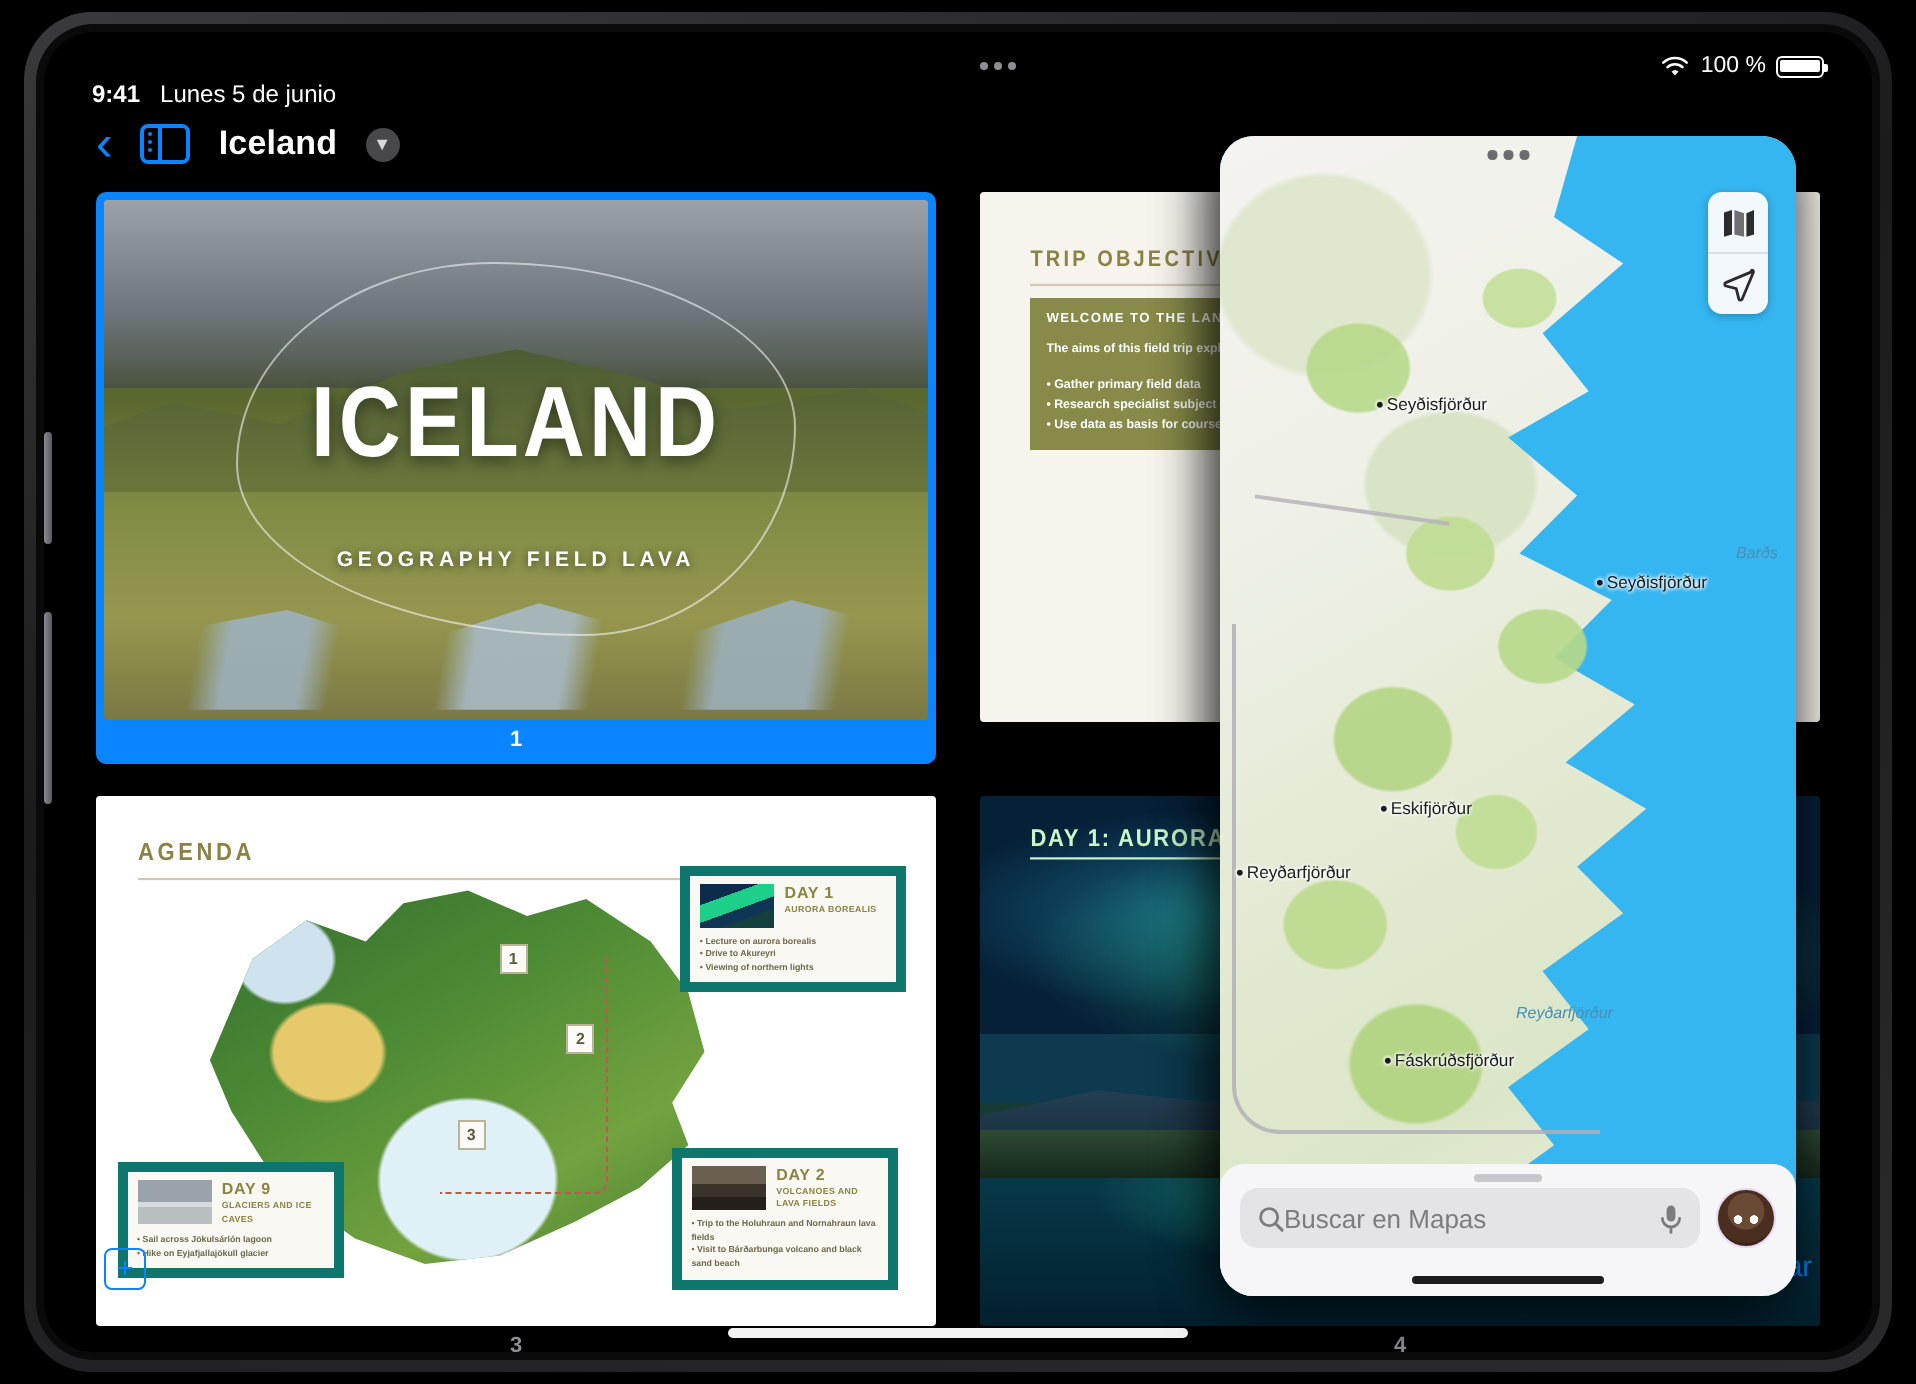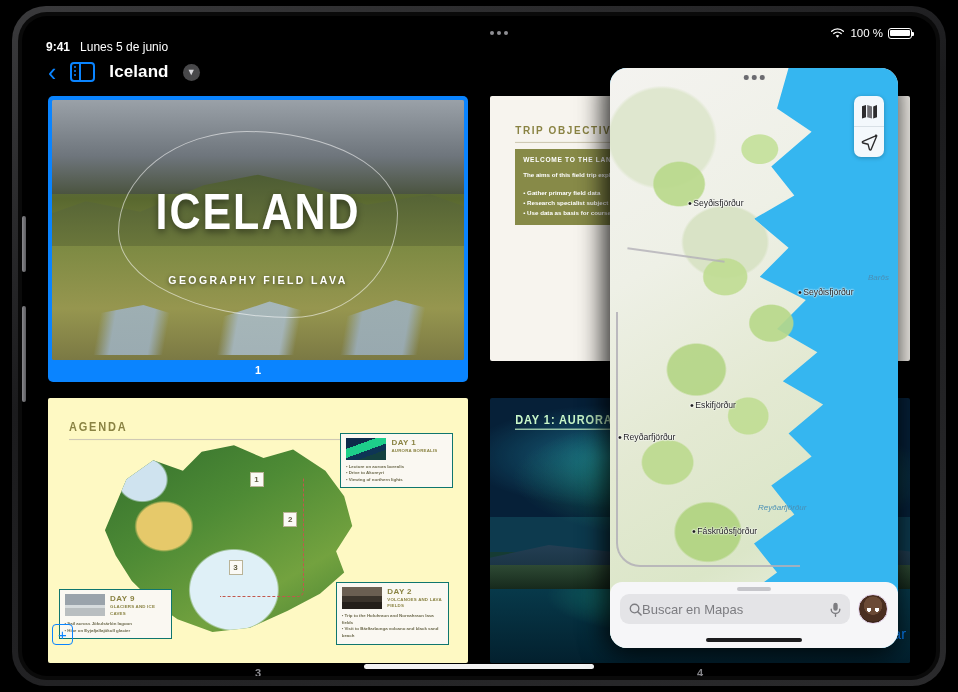--- a/index.html
+++ b/index.html
@@ -182,21 +182,21 @@
     width:100%; height:100%;
     background: linear-gradient(180deg,#9d9b8e 0 42%, #cfd2cc 42% 58%, #6fc1de 58% 72%, #b6b1a0 72% 100%);
     position:relative;
   }
   .s2 .thumb .cap {
     position:absolute; left:5%; top:6%; right:8%;
     color:#fff; font-size:3.4px; font-weight:700; line-height:1.5;
   }
 
   
-  .s3 { background:#fef9c3; padding: 5.5% 5% 4% 5%; }
+  .s3 { background:#ffffff; padding: 5.5% 5% 4% 5%; }
   .s3 .hd {
     color:#8a8343; font-size:11px; font-weight:700; letter-spacing:1.8px;
     padding-bottom:5px; border-bottom:1px solid #cfc9b4; transform:scaleY(1.12);
   }
   .s3 .isl {
     position:absolute; left:11%; top:13%; width:64%; height:80%;
     background:
       radial-gradient(ellipse 26% 30% at 52% 74%, #dff0f7 0 62%, transparent 65%),
       radial-gradient(ellipse 20% 22% at 26% 44%, #e6c96a 0 50%, transparent 55%),
       radial-gradient(ellipse 16% 18% at 18% 22%, #cfe3ef 0 55%, transparent 60%),
@@ -212,21 +212,21 @@
   }
   .s3 .pin {
     position:absolute; width:14px; height:15px; background:#fbfaf6;
     border:1px solid #b9b397; display:flex; align-items:center;
     justify-content:center; font-size:8px; font-weight:700; color:#5e5a3e;
   }
   .s3 .pin.p1 { left:48%; top:28%; }
   .s3 .pin.p2 { left:56%; top:43%; }
   .s3 .pin.p3 { left:43%; top:61%; }
   .daybox {
-    position:absolute; background:#faf8f2; border:1px solid #0f766e;
+    position:absolute; background:#faf8f2; border:5px solid #0f766e;
     padding:4px 5px; width:27%;
   }
   .daybox.d1 { right:3.5%; top:13%; }
   .daybox.d2 { right:4.5%; bottom:7%; }
   .daybox.d3 { left:2.5%; bottom:9%; }
   .daybox .top { display:flex; gap:5px; align-items:flex-start; }
   .daybox .dimg { width:40%; height:22px; flex:none; }
   .daybox.d1 .dimg { background: linear-gradient(160deg,#0d2b4a 0 30%, #1ecf8a 30% 55%, #0e3555 55% 72%, #13403f 72%); }
   .daybox.d2 .dimg { background: linear-gradient(180deg,#6b5f52 0 42%, #3a332b 42% 70%, #241f1a 70%); }
   .daybox.d3 .dimg { background: linear-gradient(180deg,#9aa3ab 0 50%, #d6dbdd 50% 62%, #b9bec0 62%); }

